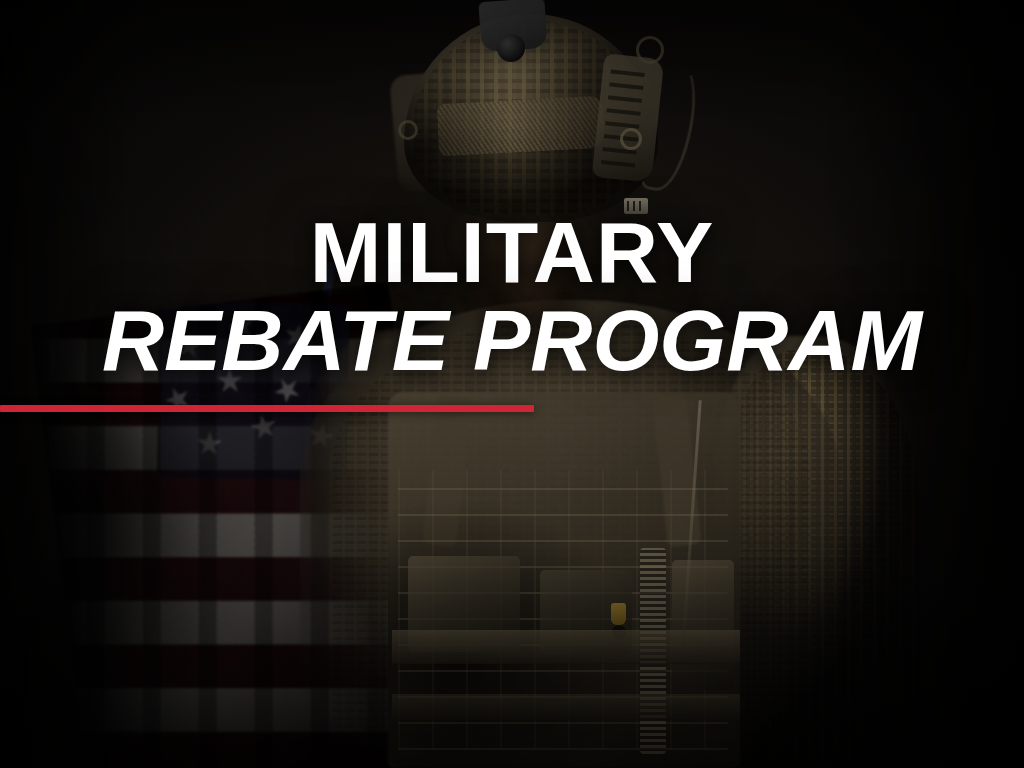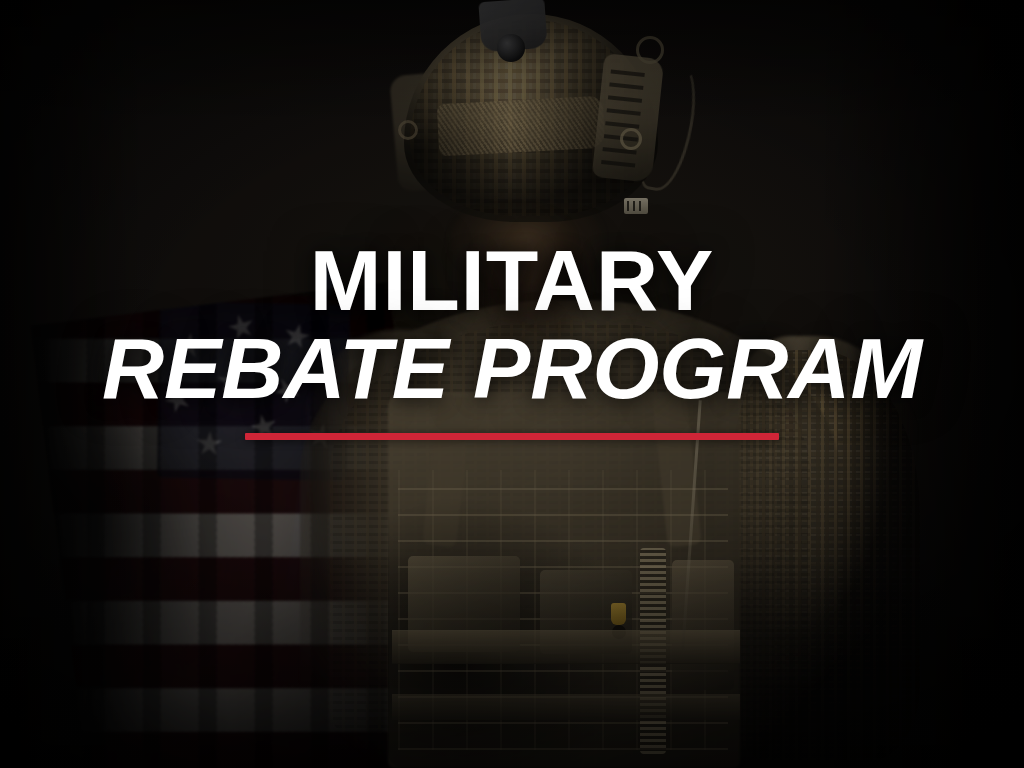--- a/index.html
+++ b/index.html
@@ -309,21 +309,21 @@
       linear-gradient(90deg, rgba(0,0,0,.70) 0%, rgba(0,0,0,0) 14%, rgba(0,0,0,0) 80%, rgba(0,0,0,.88) 100%);
   }
   .scrim{
     position:absolute; inset:0;
     background:rgba(0,0,0,.30);
   }
 
   
   .overlay{
     position:absolute; inset:0;
-    display:flex; flex-direction:column; align-items:center;margin-top:28px;
+    display:flex; flex-direction:column; 
   }
   .headline{
     width:100%;
     text-align:center;
     color:#ffffff;
     font-weight:900;
     letter-spacing:-0.5px;
     line-height:.95;
     text-shadow:0 2px 18px rgba(0,0,0,.72), 0 0 44px rgba(0,0,0,.55);
     font-stretch:condensed;

